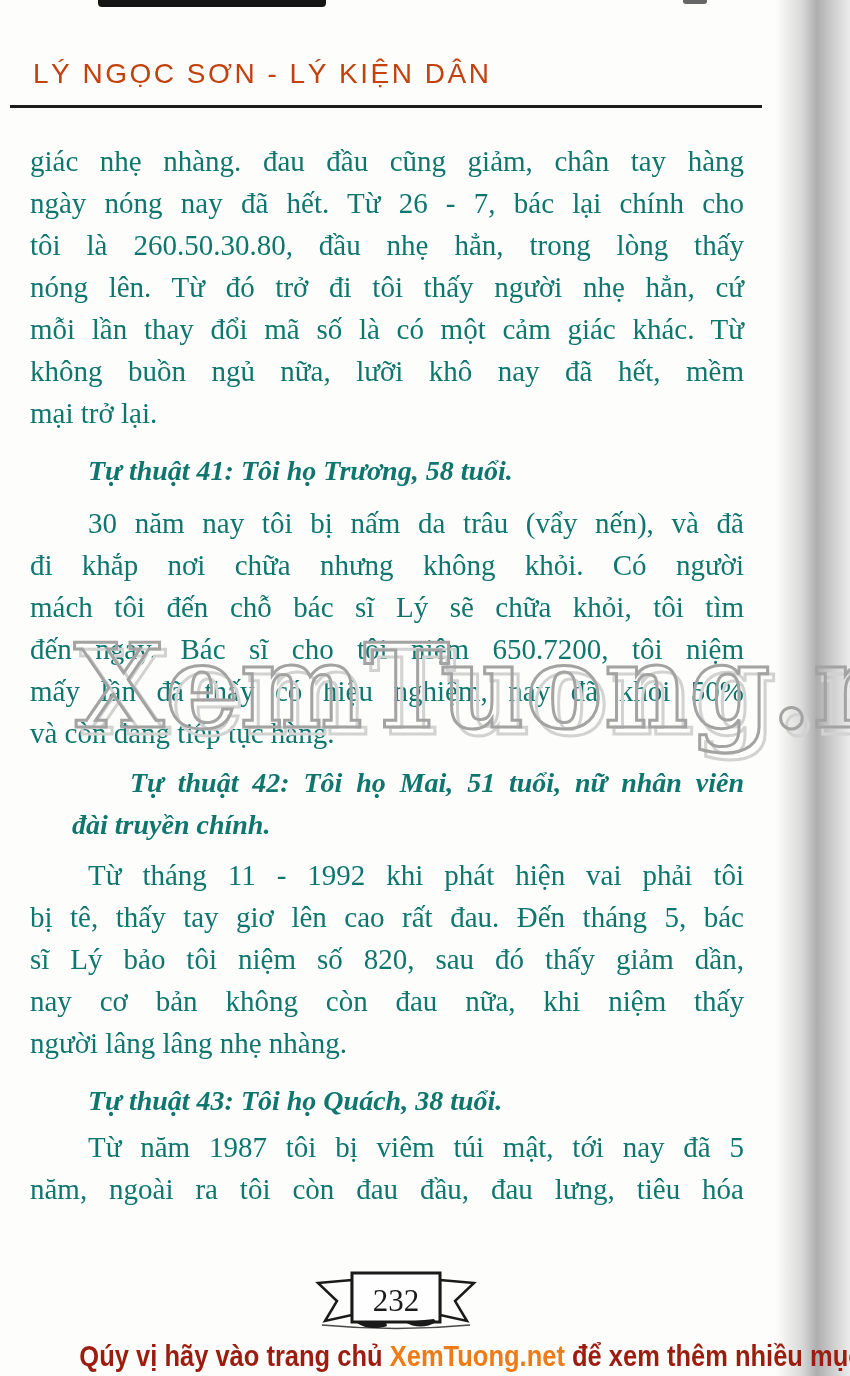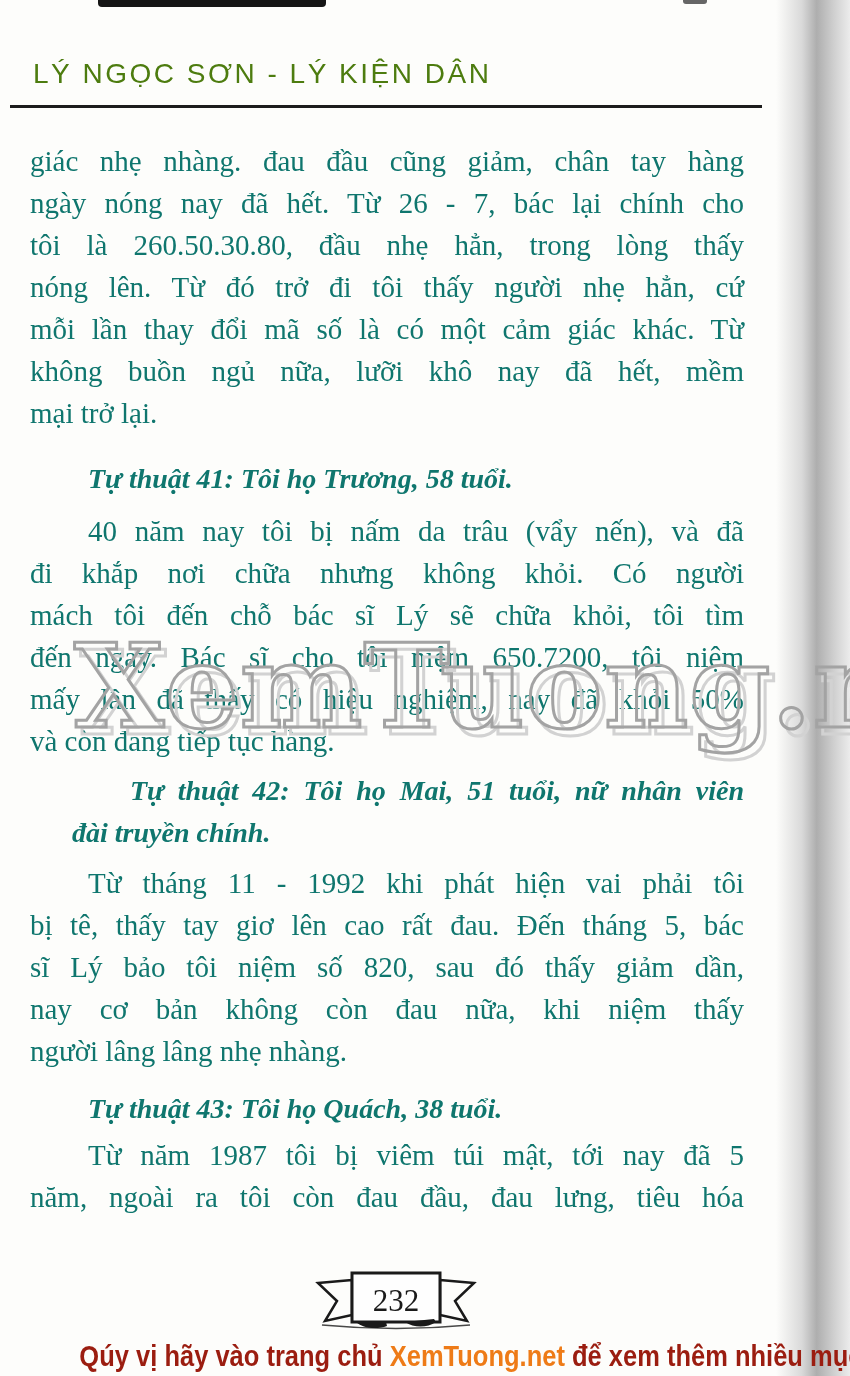--- a/index.html
+++ b/index.html
@@ -12,36 +12,36 @@
   .top-mark1{position:absolute;left:98px;top:0;width:228px;height:7px;background:#151515;border-radius:0 0 4px 4px;}
   .top-mark2{position:absolute;left:683px;top:0;width:24px;height:4px;background:#666;border-radius:0 0 3px 3px;}
   .gutter{
     position:absolute;top:0;right:0;width:74px;height:1376px;
     background:linear-gradient(90deg, rgba(253,253,251,0) 0%, #d9d9d9 35%, #aeaeae 55%, #cfcfcf 78%, #ececec 100%);
   }
   
   .header-title{
     position:absolute;left:33px;top:58px;
     font-family:"Liberation Sans", sans-serif;
-    font-size:28px;letter-spacing:2.5px;color:#4d7c0f;white-space:nowrap;
+    font-size:28px;letter-spacing:2.5px;color:#c2410c;white-space:nowrap;
   }
   .header-rule{position:absolute;left:10px;top:105px;width:752px;height:3px;background:#1c1c1c;}
   
   .text-col{
     position:absolute;left:30px;top:140px;width:714px;
     color:#0f766e;font-size:29px;z-index:2;
   }
   .tline{height:42px;line-height:42px;text-align:justify;text-align-last:justify;overflow:visible;white-space:normal;}
   .para.no-just-last .tline:last-child{text-align-last:left;}
   .para.indent .tline:first-child{text-indent:58px;}
   .heading{font-weight:bold;font-style:italic;font-size:28px;}
   .heading .tline{text-align:left;text-align-last:left;text-indent:58px;}
   .heading.two-line .tline:first-child{text-align:justify;text-align-last:justify;}
   .heading.two-line .tline:last-child{text-indent:0;}
-  .h41{margin-top:24px;margin-bottom:10px;}
+  .h41{margin-top:16px;margin-bottom:10px;}
   .h42{margin-top:8px;margin-bottom:8px;margin-left:42px;}
   .h43{margin-top:16px;margin-bottom:4px;font-style:italic;}
   
   .watermark{
     position:absolute;left:74px;top:618px;width:760px;height:170px;
     z-index:3;pointer-events:none;
     font-family:"DejaVu Serif", serif;font-weight:bold;font-size:116px;letter-spacing:1px;
   }
   .watermark span{position:absolute;left:0;top:0;white-space:nowrap;color:rgba(255,255,255,0);}
   .wm-back{left:6px !important;top:7px !important;-webkit-text-stroke:3px #d2d2d2;}
@@ -81,21 +81,21 @@
       <div class="tline">tôi là 260.50.30.80, đầu nhẹ hẳn, trong lòng thấy</div>
       <div class="tline">nóng lên. Từ đó trở đi tôi thấy người nhẹ hẳn, cứ</div>
       <div class="tline">mỗi lần thay đổi mã số là có một cảm giác khác. Từ</div>
       <div class="tline">không buồn ngủ nữa, lưỡi khô nay đã hết, mềm</div>
       <div class="tline">mại trở lại.</div>
     </div>
   <div class="heading h41">
       <div class="tline">Tự thuật 41: Tôi họ Trương, 58 tuổi.</div>
     </div>
   <div class="para indent no-just-last">
-      <div class="tline">40 năm nay tôi bị nấm da trâu (vẩy nến), và đã</div>
+      <div class="tline">30 năm nay tôi bị nấm da trâu (vẩy nến), và đã</div>
       <div class="tline">đi khắp nơi chữa nhưng không khỏi. Có người</div>
       <div class="tline">mách tôi đến chỗ bác sĩ Lý sẽ chữa khỏi, tôi tìm</div>
       <div class="tline">đến ngay. Bác sĩ cho tôi niệm 650.7200, tôi niệm</div>
       <div class="tline">mấy lần đã thấy có hiệu nghiệm, nay đã khỏi 50%</div>
       <div class="tline">và còn đang tiếp tục hàng.</div>
     </div>
   <div class="heading two-line h42">
       <div class="tline">Tự thuật 42: Tôi họ Mai, 51 tuổi, nữ nhân viên</div>
       <div class="tline">đài truyền chính.</div>
     </div>

